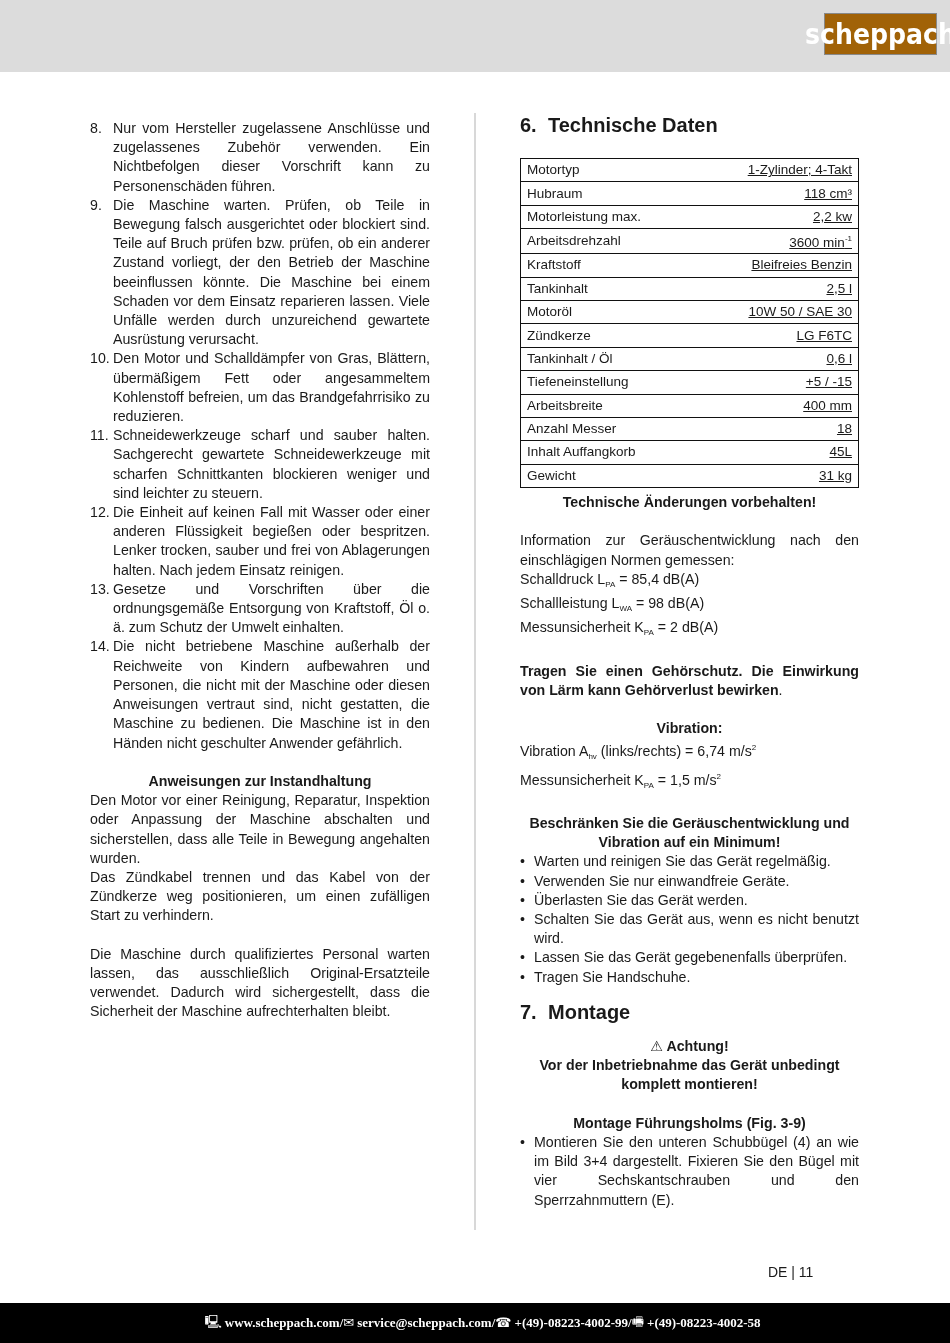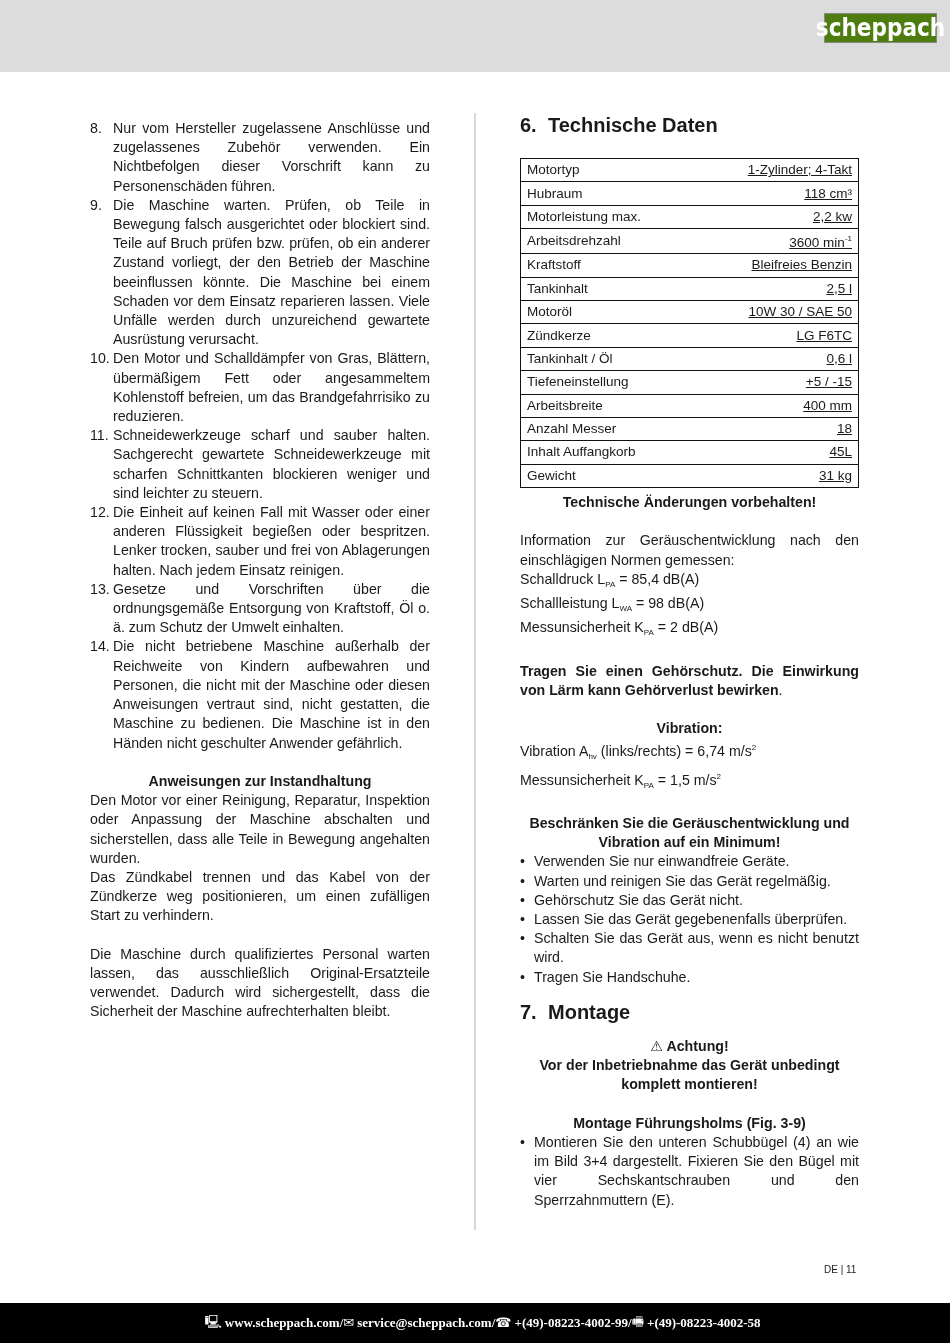--- a/index.html
+++ b/index.html
@@ -1,21 +1,21 @@
 <!DOCTYPE html>
 <html><head>
 <meta charset="utf-8">
 <style>
   * { box-sizing: border-box; margin: 0; padding: 0; }
   html, body { width: 950px; height: 1343px; background: #ffffff; overflow: hidden; }
   body { position: relative; font-family: "Liberation Sans", sans-serif; color: #1a1a1a; }
 
   .header-band { position: absolute; left: 0; top: 0; width: 950px; height: 72px; background: #dcdcdc; }
-  .logo { position: absolute; left: 824px; top: 13px; width: 113px; height: 30px; background: #4d7c0f; border: 1px solid #888;
-          color: #fff; font-family: "DejaVu Sans Condensed", "DejaVu Sans", sans-serif; font-weight: bold; font-size: 24px;
+  .logo { position: absolute; left: 824px; top: 13px; width: 113px; height: 42px; background: #a16207; border: 1px solid #888;
+          color: #fff; font-family: "DejaVu Sans Condensed", "DejaVu Sans", sans-serif; font-weight: bold; font-size: 28px;
           letter-spacing: 0px; display: flex; align-items: center; justify-content: center; }
 
   .col-divider { position: absolute; left: 474px; top: 113px; width: 2px; height: 1117px; background: #d8d8d8; }
 
   .col { position: absolute; font-size: 14.2px; line-height: 19.2px; }
   .col-left { left: 90px; top: 119px; width: 340px; }
   .col-right { left: 520px; top: 113px; width: 339px; }
 
   ol.steps { list-style: none; }
   ol.steps li { position: relative; padding-left: 23px; text-align: justify; }
@@ -33,21 +33,21 @@
   table.spec td.val { text-align: right; border-left: none; text-decoration: underline; }
   table.spec td.key { border-right: none; }
   sub, sup { font-size: 8px; }
   sub { vertical-align: -3px; }
   sup { vertical-align: 6px; }
 
   ul.bullets { list-style: none; }
   ul.bullets li { position: relative; padding-left: 14px; text-align: justify; }
   ul.bullets li::before { content: "•"; position: absolute; left: 0; top: 0; }
 
-  .page-number { position: absolute; left: 824px; top: 1264px; font-size: 10px; }
+  .page-number { position: absolute; left: 768px; top: 1264px; font-size: 14px; }
   .footer-band { position: absolute; left: 0; top: 1303px; width: 950px; height: 40px; background: #000; color: #fff;
                  font-family: "Liberation Serif", serif; font-weight: bold; font-size: 13px;
                  display: flex; align-items: center; justify-content: center; padding-left: 15px; }
   .footer-band .ficon { font-weight: normal; margin-right: 3px; }
 </style>
 </head>
 <body>
 
 <div class="header-band">
   <div class="logo">scheppach</div>
@@ -100,21 +100,21 @@
         <tr>
           <td class="key">Kraftstoff</td>
           <td class="val"><span>Bleifreies Benzin</span></td>
         </tr>
         <tr>
           <td class="key">Tankinhalt</td>
           <td class="val"><span>2,5 l</span></td>
         </tr>
         <tr>
           <td class="key">Motoröl</td>
-          <td class="val"><span>10W 30 / SAE 50</span></td>
+          <td class="val"><span>10W 50 / SAE 30</span></td>
         </tr>
         <tr>
           <td class="key">Zündkerze</td>
           <td class="val"><span>LG F6TC</span></td>
         </tr>
         <tr>
           <td class="key">Tankinhalt / Öl</td>
           <td class="val"><span>0,6 l</span></td>
         </tr>
         <tr>
@@ -149,25 +149,25 @@
   <div><span>Messunsicherheit K</span><sub>PA</sub><span> = 2 dB(A)</span></div>
   <div class="gap"></div>
   <p class="justify"><span class="bold">Tragen Sie einen Gehörschutz. Die Einwirkung von Lärm kann Gehörverlust bewirken</span><span>.</span></p>
   <div class="gap"></div>
   <div class="bold">Vibration:</div>
   <div><span>Vibration A</span><sub>hv</sub><span> (links/rechts) = 6,74 m/s</span><sup>2</sup></div>
   <div><span>Messunsicherheit K</span><sub>PA</sub><span> = 1,5 m/s</span><sup>2</sup></div>
   <div class="gap"></div>
   <div class="bold justify">Beschränken Sie die Geräuschentwicklung und Vibration auf ein Minimum!</div>
   <ul class="bullets">
+    <li>Warten und reinigen Sie das Gerät regelmäßig.</li>
     <li>Verwenden Sie nur einwandfreie Geräte.</li>
-    <li>Warten und reinigen Sie das Gerät regelmäßig.</li>
-    <li>Gehörschutz Sie das Gerät nicht.</li>
+    <li>Überlasten Sie das Gerät werden.</li>
+    <li>Schalten Sie das Gerät aus, wenn es nicht benutzt wird.</li>
     <li>Lassen Sie das Gerät gegebenenfalls überprüfen.</li>
-    <li>Schalten Sie das Gerät aus, wenn es nicht benutzt wird.</li>
     <li>Tragen Sie Handschuhe.</li>
   </ul>
   <div style="height:13px"></div>
   <h2 class="section">
     <span class="snum">7.</span>
     <span>Montage</span>
   </h2>
   <div style="height:13px"></div>
   <div class="bold">
     <span style="font-weight:normal">⚠</span>

